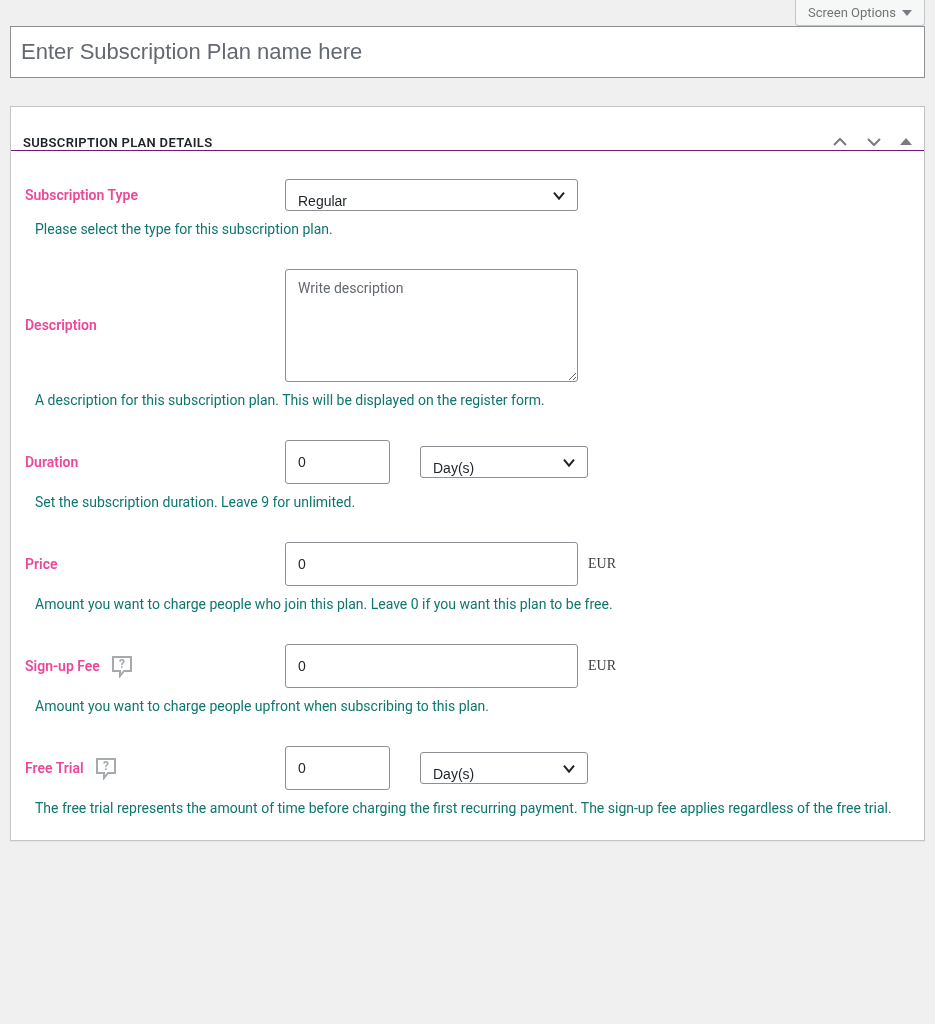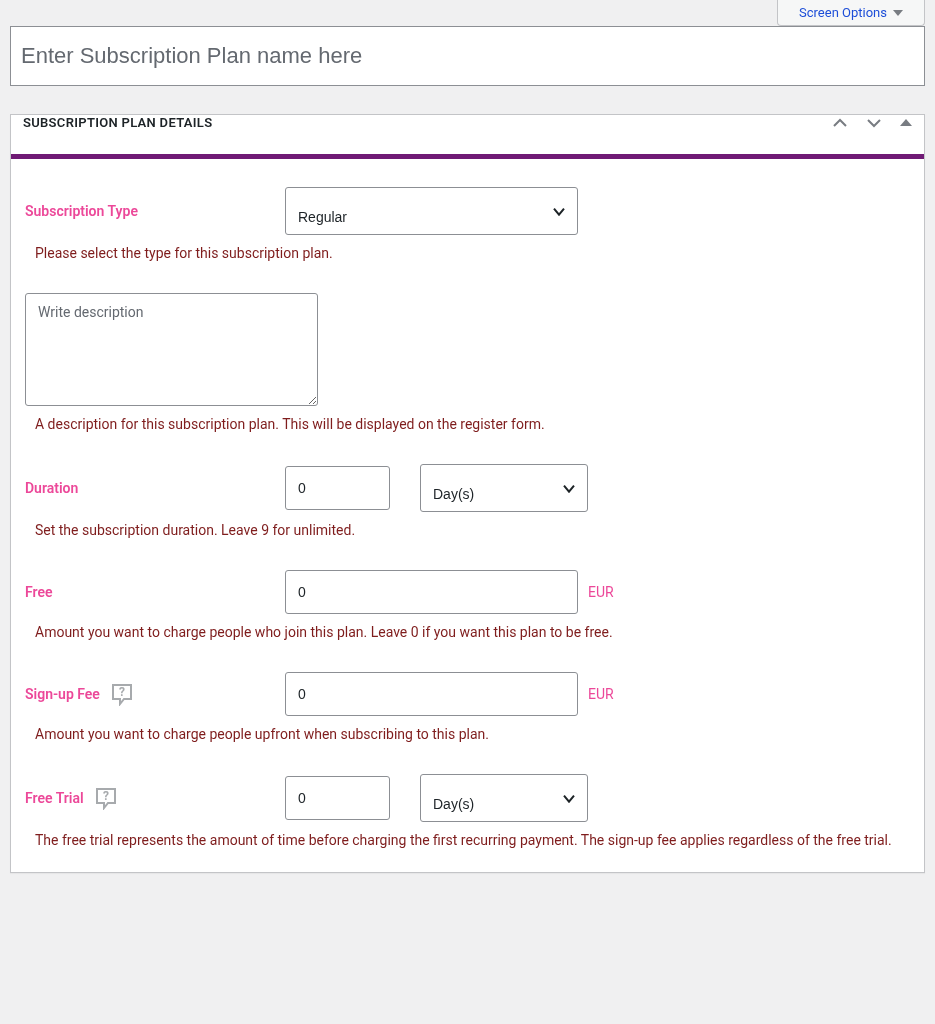--- a/index.html
+++ b/index.html
@@ -1,43 +1,43 @@
 <!DOCTYPE html>
 <html><head>
 <meta charset="utf-8">
 <style>
 * { box-sizing: border-box; margin: 0; padding: 0; }
 body { background: #f0f0f1; font-family: -apple-system, BlinkMacSystemFont, "Segoe UI", Roboto, sans-serif; color: #1d2327; width: 935px; }
 .container { padding: 0 10px 20px 10px; }
 .topbar { display: flex; justify-content: flex-end; padding: 0 10px; }
-.screen-options { background: #f6f7f7; border: 1px solid #c3c4c7; border-top: 0; border-radius: 0 0 4px 4px; padding: 5px 21px; font-size: 13px; color: #1d4ed8; display: flex; align-items: center; gap: 6px; cursor: pointer; }
+.screen-options { background: #f6f7f7; border: 1px solid #c3c4c7; border-top: 0; border-radius: 0 0 4px 4px; padding: 5px 12px; font-size: 13px; color: #737373; display: flex; align-items: center; gap: 6px; cursor: pointer; }
 .page-title { font-size: 27px; font-weight: 400; color: #1d2327; padding: 8px 0 20px; }
-.name-input { width: 100%; height: 60px; font-size: 22px; padding: 0 10px; border: 1px solid #8c8f94; background: #fff; color: #50575e; outline: none; }
+.name-input { width: 100%; height: 52px; font-size: 22px; padding: 0 10px; border: 1px solid #8c8f94; background: #fff; color: #50575e; outline: none; }
 .name-input::placeholder { color: #646970; }
 .postbox { background: #fff; border: 1px solid #c3c4c7; margin-top: 28px; box-shadow: 0 1px 1px rgba(0,0,0,0.04); }
-.postbox-header { display: flex; align-items: flex-start; border-bottom: 5px solid #701a75; padding: 0 12px; height: 44px; }
+.postbox-header { display: flex; align-items: flex-end; border-bottom: 1px solid #701a75; padding: 0 12px; height: 44px; }
 .postbox-header h2 { font-size: 13px; font-weight: 600; text-transform: uppercase; color: #1d2327; flex: 1; letter-spacing: 0.3px; }
 .postbox-actions { display: flex; gap: 18px; align-items: center; }
 .postbox-actions svg { cursor: pointer; }
 .postbox-body { padding: 28px 14px 14px 14px; }
 .form-row { display: flex; align-items: center; margin-bottom: 8px; }
 .form-row.top { align-items: flex-start; }
 .form-row .lbl { width: 260px; font-size: 14px; font-weight: 600; color: #ec4899; display: flex; align-items: center; gap: 10px; }
 .form-row .controls { display: flex; align-items: center; gap: 10px; }
-.help-text { font-size: 14px; color: #7f1d1d; padding: 2px 0 0 10px; margin-bottom: 32px; }
-.select { height: 48px; border: 1px solid #8c8f94; background: #fff; font-size: 14px; padding: 12px 36px 0 12px; color: #1d2327; appearance: none; -webkit-appearance: none; position: relative; border-radius: 3px; }
+.help-text { font-size: 14px; color: #0f766e; padding: 2px 0 0 10px; margin-bottom: 32px; }
+.select { height: 32px; border: 1px solid #8c8f94; background: #fff; font-size: 14px; padding: 12px 36px 0 12px; color: #1d2327; appearance: none; -webkit-appearance: none; position: relative; border-radius: 3px; }
 .select-wrap { position: relative; display: inline-block; }
 .select-wrap .chevron { position: absolute; right: 12px; top: 50%; transform: translateY(-45%); pointer-events: none; }
 .w-290 { width: 293px; }
 .w-sm { width: 105px; }
 .w-unit { width: 168px; margin-left: 20px; }
 textarea.ta { width: 293px; height: 113px; border: 1px solid #8c8f94; padding: 10px 12px; font-size: 14px; font-family: inherit; color: #0369a1; resize: both; border-radius: 3px; }
 textarea.ta::placeholder { color: #646970; }
 .num-input { height: 44px; border: 1px solid #8c8f94; background: #fff; font-size: 14px; padding: 0 12px; color: #1d2327; border-radius: 3px; }
-.currency { font-size: 14px; color: #ec4899; }
+.currency { font-size: 14px; color: #404040; font-family: Liberation Serif, serif; }
 .q-icon { display: inline-flex; }
 </style>
 </head>
 <body>
 
 <div class="topbar">
   <div class="screen-options">
     <span>Screen Options</span>
     <svg width="10" height="10" viewBox="0 0 10 10">
         <path d="M0 2 L5 8 L10 2 Z" fill="#787c82"></path>
@@ -76,20 +76,21 @@
             </select>
             <svg class="chevron" width="14" height="14" viewBox="0 0 14 14">
                 <path d="M2 4 L7 10 L12 4" stroke="#1d2327" stroke-width="2" fill="none"></path>
               </svg>
           </div>
         </div>
       </div>
       <div class="help-text">Please select the type for this subscription plan.</div>
 
       <div class="form-row top">
+        <div class="lbl" style="padding-top:48px;">Description</div>
         <div class="controls">
           <textarea class="ta" placeholder="Write description" style=""></textarea>
         </div>
       </div>
       <div class="help-text">A description for this subscription plan. This will be displayed on the register form.</div>
 
       <div class="form-row">
         <div class="lbl">Duration</div>
         <div class="controls">
           <input type="text" class="num-input w-sm" value="0" style="">
@@ -99,21 +100,21 @@
             </select>
             <svg class="chevron" width="14" height="14" viewBox="0 0 14 14">
                 <path d="M2 4 L7 10 L12 4" stroke="#1d2327" stroke-width="2" fill="none"></path>
               </svg>
           </div>
         </div>
       </div>
       <div class="help-text">Set the subscription duration. Leave 9 for unlimited.</div>
 
       <div class="form-row">
-        <div class="lbl">Free</div>
+        <div class="lbl">Price</div>
         <div class="controls">
           <input type="text" class="num-input w-290" value="0" style="">
           <span class="currency">EUR</span>
         </div>
       </div>
       <div class="help-text">Amount you want to charge people who join this plan. Leave 0 if you want this plan to be free.</div>
 
       <div class="form-row">
         <div class="lbl">
           <span>Sign-up Fee</span>

